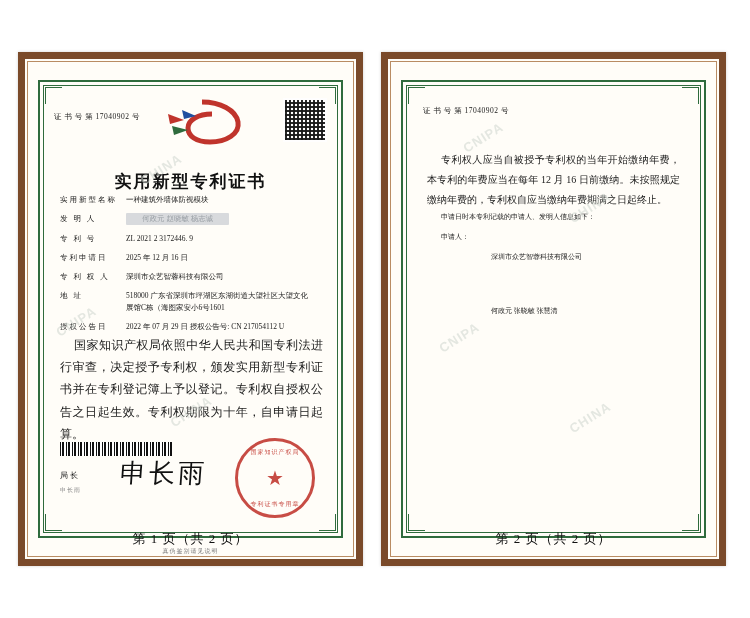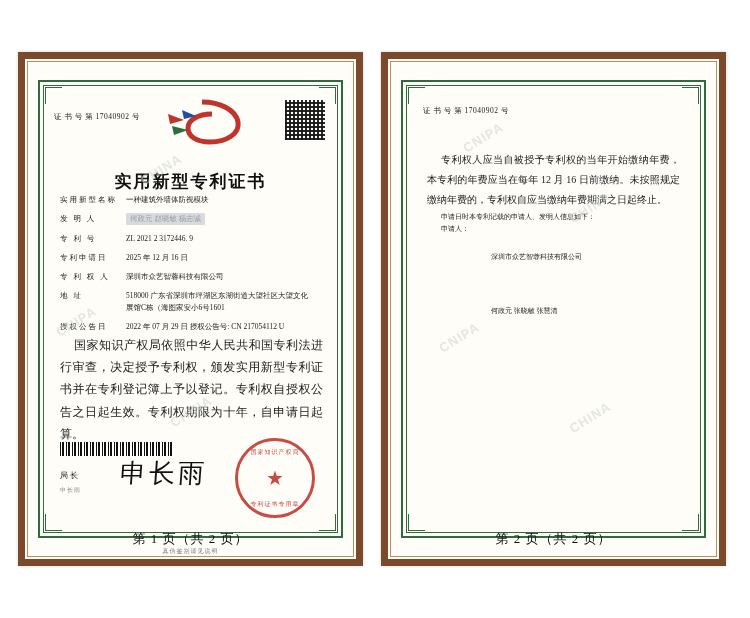--- a/index.html
+++ b/index.html
@@ -84,21 +84,21 @@
     letter-spacing:2px;
   }
 
   
   .fields{position:absolute;left:6px;right:4px;top:96px;}
   .field{display:flex;font-size:7.5px;color:#1a1a1a;margin-bottom:8px;line-height:1.5;}
   .f-label{width:66px;flex:0 0 66px;letter-spacing:2px;}
   .f-value{flex:1;}
   .redact{
     display:inline-block;background:#d8dadd;color:#9aa0a6;
-    padding:0 4px;border-radius:1px;
+    padding:0 16px;border-radius:1px;
   }
 
   .para{
     position:absolute;left:6px;right:4px;top:236px;
     font-size:12px;line-height:1.85;color:#1a1a1a;text-align:justify;
     text-indent:14px;
   }
   .para p{margin:0 0 2px 0;}
 
   
@@ -259,21 +259,21 @@
       <span class="corner bl"></span>
       <span class="corner br"></span>
     </div>
 
     <div class="page-body right">
       <div class="cert-no">证 书 号 第 17040902 号</div>
 
       <div class="r-para">专利权人应当自被授予专利权的当年开始缴纳年费，本专利的年费应当在每年 12 月 16 日前缴纳。未按照规定缴纳年费的，专利权自应当缴纳年费期满之日起终止。</div>
 
       <div class="r-block r-indent" style="top:112px">申请日时本专利记载的申请人、发明人信息如下：</div>
-      <div class="r-block r-indent" style="top:124px">申请人：</div>
+      <div class="r-block r-indent" style="top:132px">申请人：</div>
       <div class="r-block r-center" style="top:152px">深圳市众艺智蓉科技有限公司</div>
       <div class="r-block r-center" style="top:206px">何政元  张晓敏  张慧清</div>
 
       <div class="page-num">第 2 页（共 2 页）</div>
     </div>
 
     <div class="wm" style="left:80px;top:78px">CNIPA</div>
     <div class="wm" style="left:186px;top:148px">CHINA</div>
     <div class="wm" style="left:56px;top:278px">CNIPA</div>
     <div class="wm" style="left:186px;top:358px">CHINA</div>

